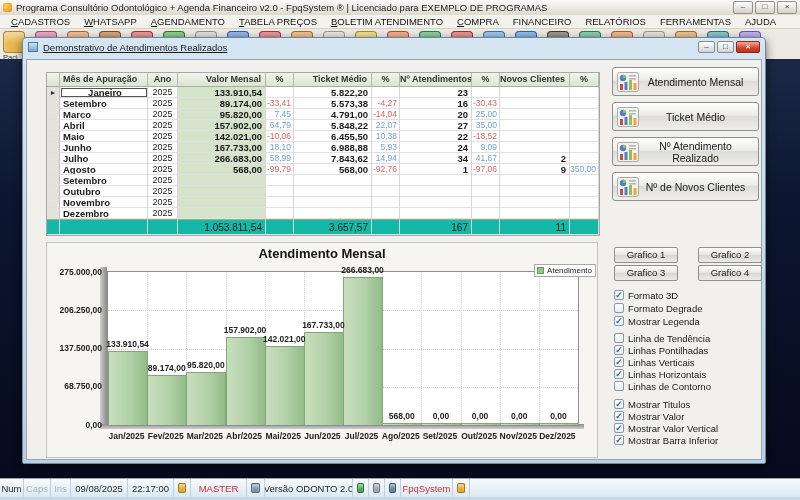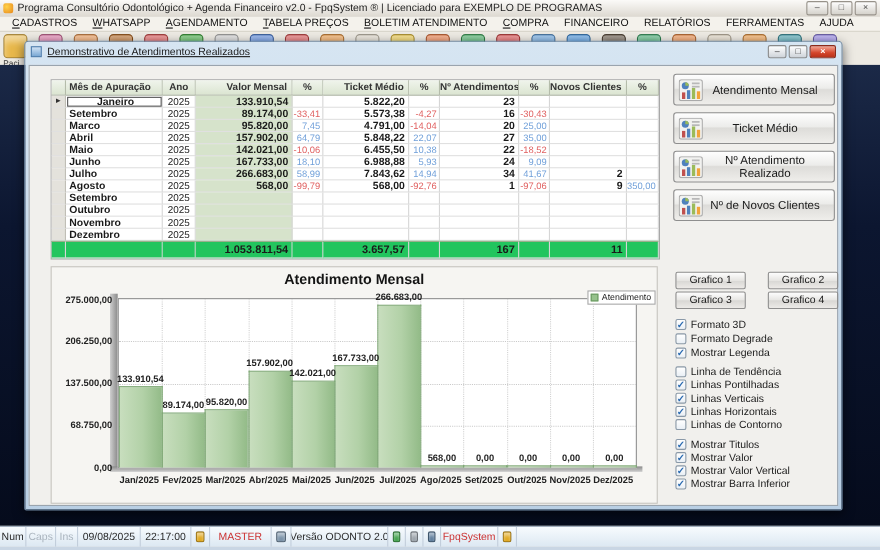--- a/index.html
+++ b/index.html
@@ -60,22 +60,22 @@
     border-bottom:1px solid #a6ae9c;}
   .gutter{background:#e4e2dc;border-right:1px solid #c0beb6;font-size:7px;
     text-align:center;color:#333;}
   .c-month{font-weight:bold;padding-left:3px;}
   .c-month.sel{outline:1px solid #555;outline-offset:-2px;}
   .c-year{text-align:center;font-size:9px;}
   .c-valor{background:#d6e3cb;font-weight:bold;text-align:right;padding-right:3px;}
   .c-num{font-weight:bold;text-align:right;padding-right:3px;}
   .c-pct{font-size:8.5px;text-align:right;padding-right:2px;}
   .pos{color:#6f9fd9;}  .neg{color:#e06060;}
-  .g-row.total .g-cell{background:#22c55e;border-top:1px solid #9ab08c;
-    font-size:10px;font-weight:bold;line-height:15px;}
+  .g-row.total .g-cell{background:#14b8a6;border-top:1px solid #9ab08c;
+    font-size:10px;font-weight:normal;line-height:15px;}
 
   
   .chart-panel{position:absolute;left:19px;top:182px;width:552px;height:216px;
     background:#f6f5f2;border:1px solid #c6c4be;box-sizing:border-box;}
   .ch-title{position:absolute;top:3px;width:100%;text-align:center;
     font-size:13px;font-weight:bold;color:#141414;}
   .legend{position:absolute;right:1px;top:21px;background:#fff;border:1px solid #a8a8a8;
     font-size:8px;color:#222;padding:1px 3px 1px 2px;display:flex;align-items:center;gap:3px;}
   .legend .sq{width:7px;height:7px;background:#96c28c;border:1px solid #6a9a62;box-sizing:border-box;}
   .wall-left{position:absolute;left:53px;top:24px;width:7px;height:158px;

